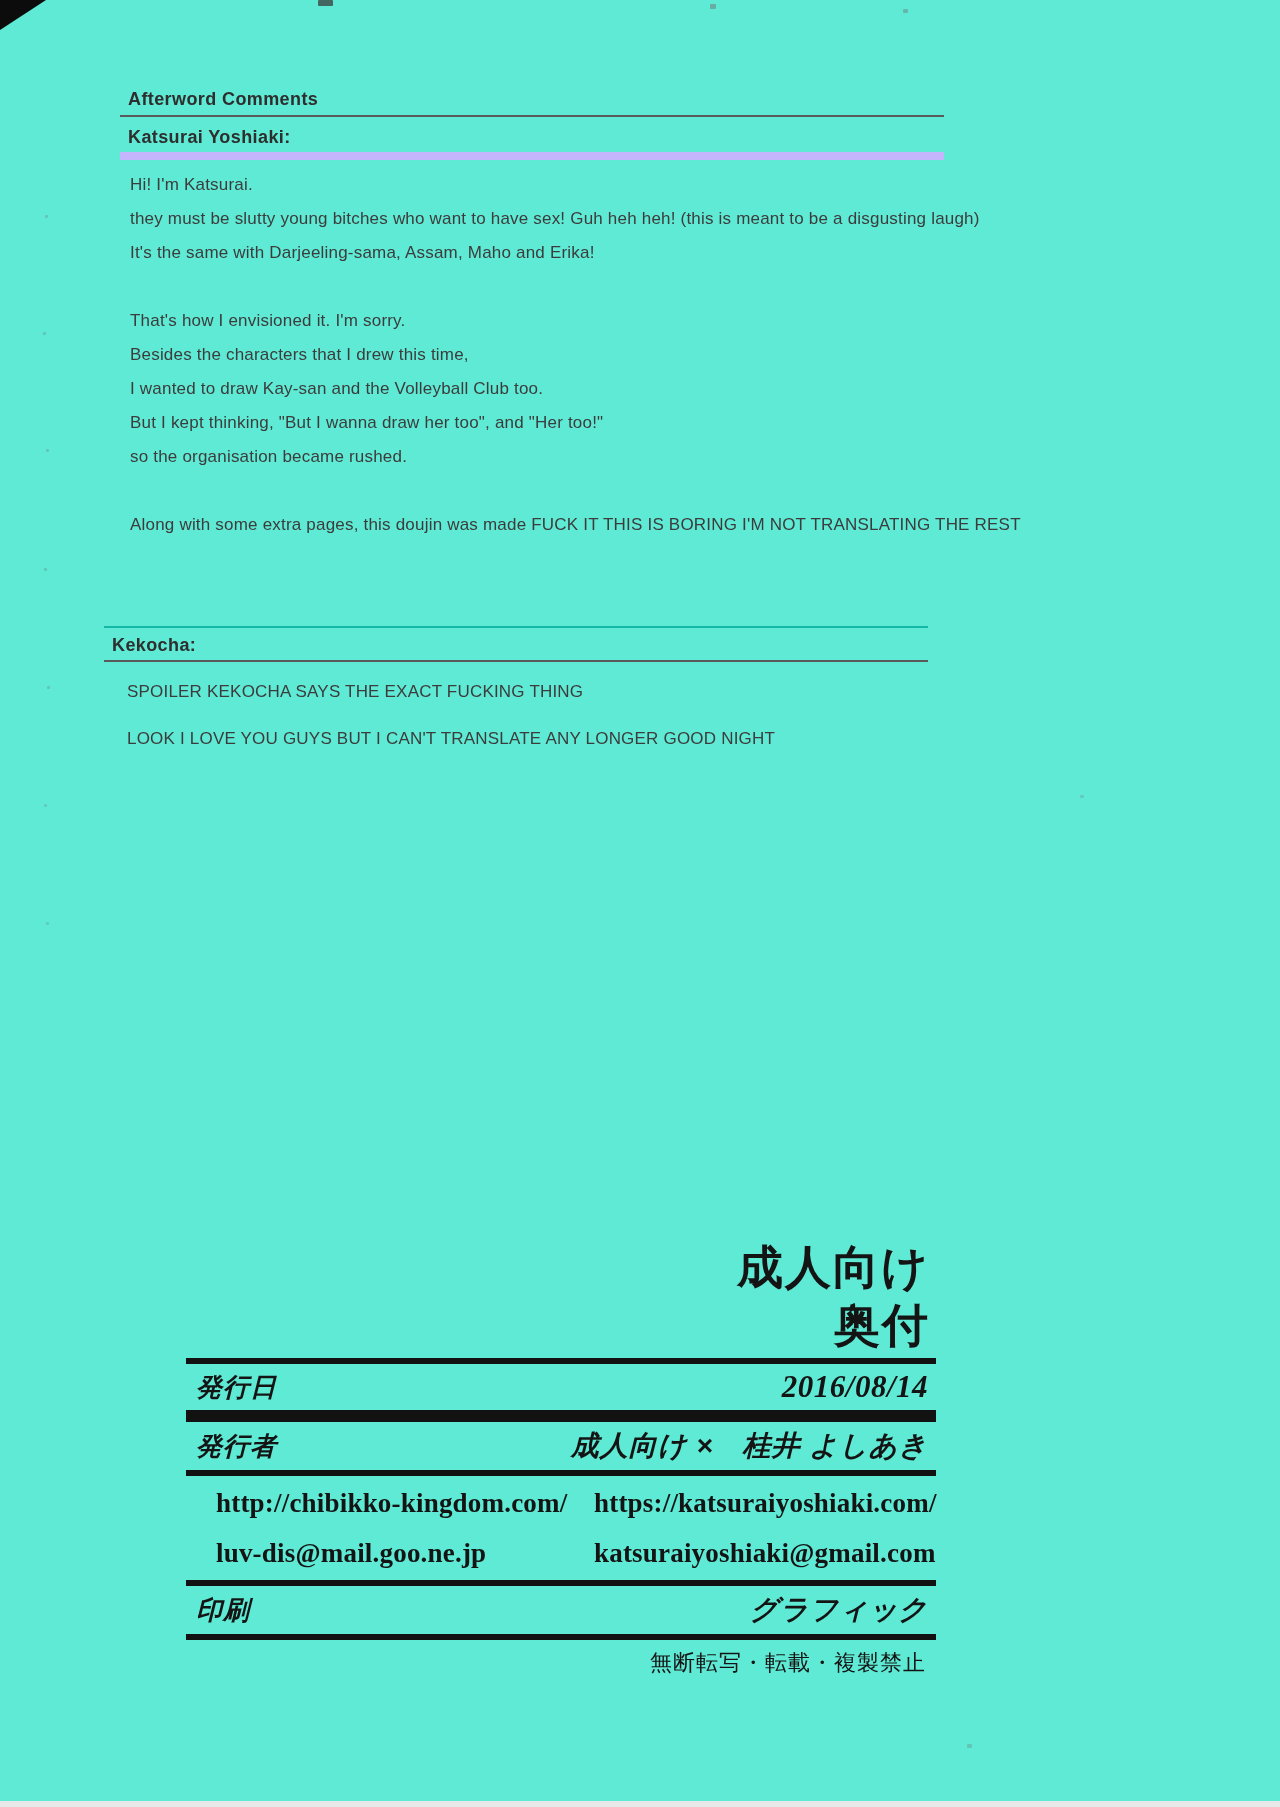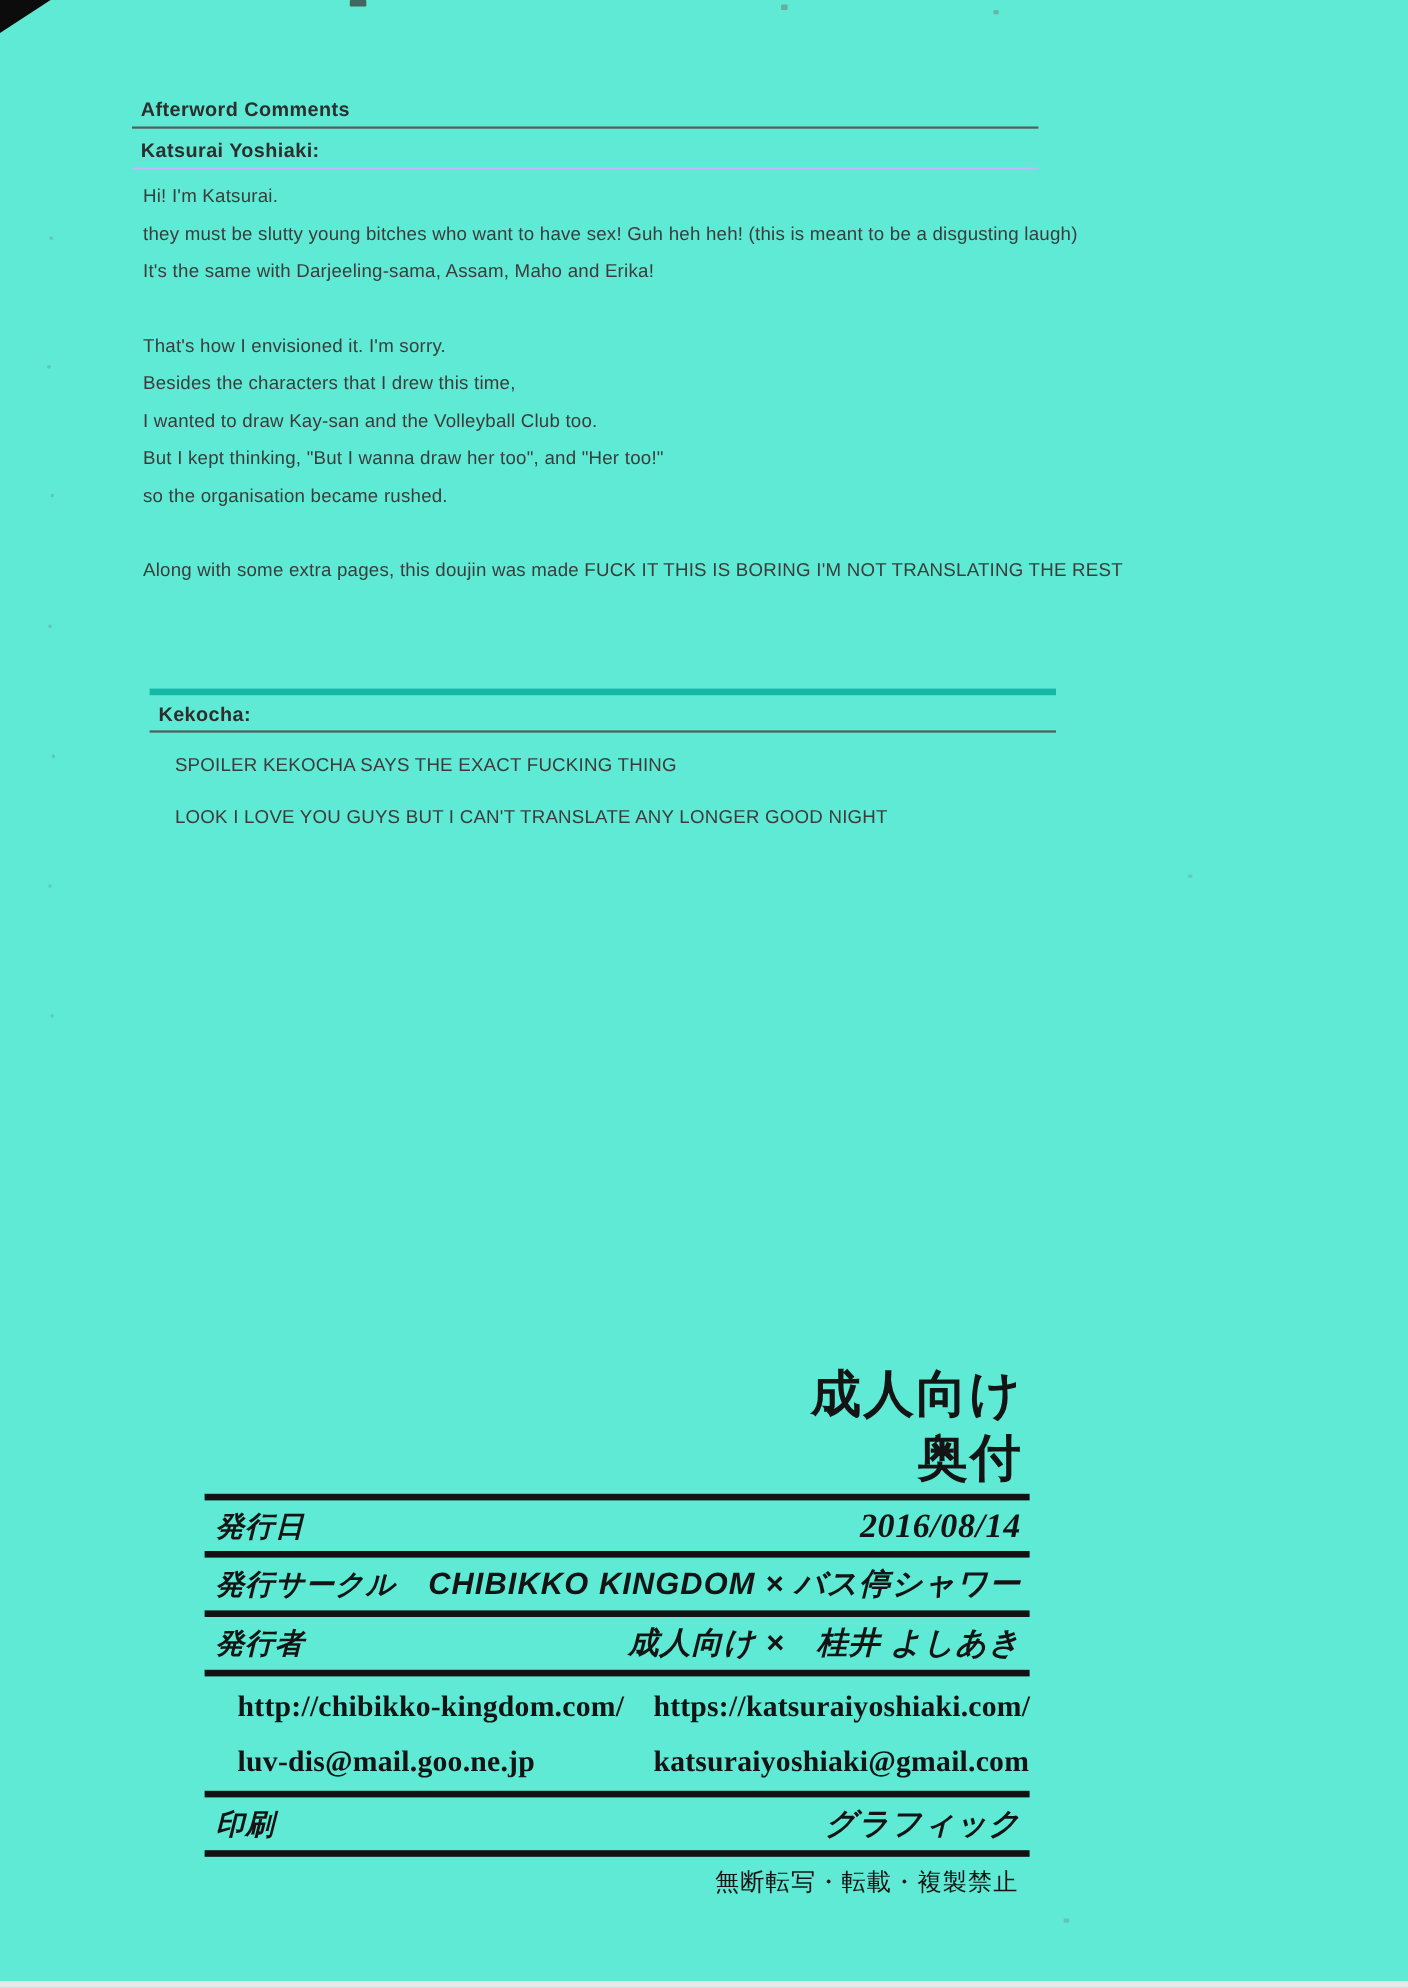--- a/index.html
+++ b/index.html
@@ -18,30 +18,30 @@
   .afterword h1{
     margin:0;padding:0 0 5px 8px;
     font-size:18px;line-height:22px;font-weight:600;
     letter-spacing:.4px;color:#2e2e2e;
     border-bottom:2px solid #5a5a5a;
   }
   .afterword h2{
     margin:9px 0 0 0;padding:0 0 4px 8px;
     font-size:18px;line-height:22px;font-weight:600;
     letter-spacing:.4px;color:#2e2e2e;
-    border-bottom:2px solid #c4b5fd;
+    border-bottom:8px solid #c4b5fd;
   }
   .afterword .body{margin-top:8px;padding-left:10px;}
   .afterword p{
     margin:0;font-size:17px;line-height:34px;
     letter-spacing:.2px;white-space:nowrap;color:#3c3c3c;
   }
   .afterword .pgroup + .pgroup{margin-top:34px;}
 
-  .kekocha{position:absolute;left:136px;top:626px;width:824px;border-top:6px solid #14b8a6;}
+  .kekocha{position:absolute;left:104px;top:626px;width:824px;border-top:2px solid #14b8a6;}
   .kekocha h2{
     margin:0;padding:6px 0 4px 8px;
     font-size:18px;line-height:22px;font-weight:600;
     letter-spacing:.4px;color:#2e2e2e;
     border-bottom:2px solid #5a5a5a;
   }
   .kekocha .body{margin-top:10px;padding-left:10px;}
   .kekocha p{margin:13px;font-size:17px;line-height:34px;letter-spacing:.2px;white-space:nowrap;color:#3c3c3c;}
 
   
@@ -141,24 +141,20 @@
       <span class="big">奥付</span>
     </div>
     <div class="rule"></div>
 
     <div class="row">
       <span class="lbl">発行日</span>
       <span class="val serif">2016/08/14</span>
     </div>
     <div class="rule"></div>
 
-    <div class="row">
-      <span class="lbl">発行サークル</span>
-      <span class="val">CHIBIKKO KINGDOM × バス停シャワー</span>
-    </div>
     <div class="rule"></div>
 
     <div class="row">
       <span class="lbl">発行者</span>
       <span class="val">成人向け ×　桂井 よしあき</span>
     </div>
     <div class="rule"></div>
 
     <div class="contacts">
       <span>http://chibikko-kingdom.com/</span>

